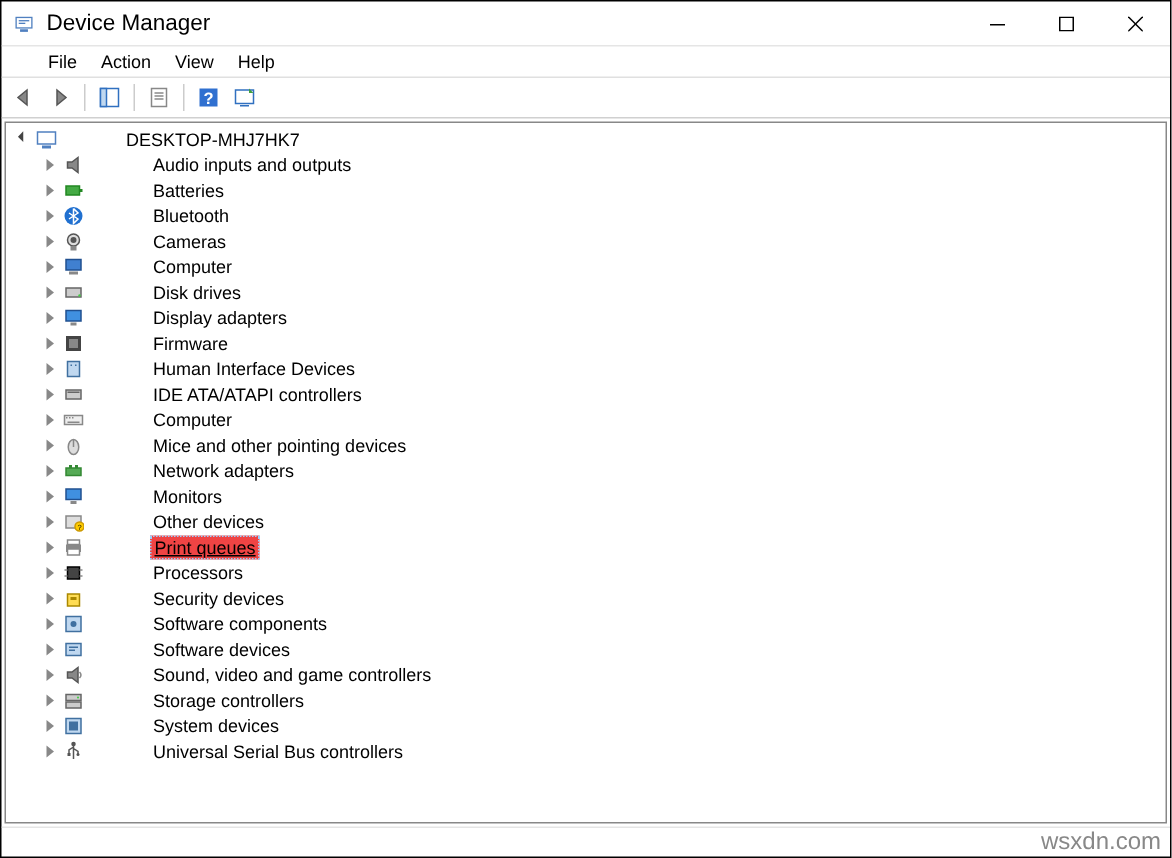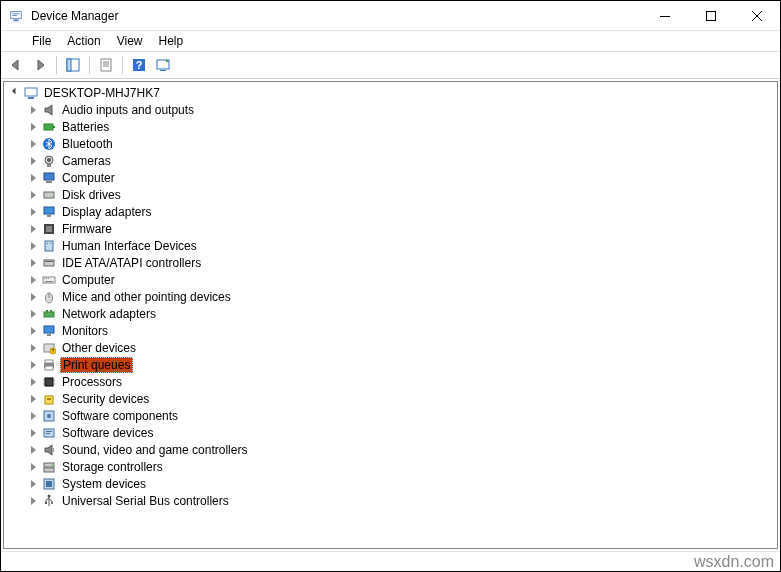--- a/index.html
+++ b/index.html
@@ -24,21 +24,21 @@
 }
 .titlebar-icon {
   width: 16px;
   height: 16px;
   margin-right: 6px;
   display: flex;
   align-items: center;
 }
 .titlebar-title {
   flex: 1;
-  font-size: 12px;
+  font-size: 15px;
 }
 .win-controls {
   display: flex;
 }
 .win-btn {
   width: 46px;
   height: 30px;
   display: flex;
   align-items: center;
   justify-content: center;
@@ -123,24 +123,26 @@
 .node-icon {
   width: 16px;
   height: 16px;
   display: flex;
   align-items: center;
   justify-content: center;
   margin: 0 3px 0 1px;
 }
 .node-label {
   padding: 0 2px;
+  margin-left: 40px;
 }
 .node-label.selected {
-  background: #c2410c;
+  background: #ef4444;
   border: 1px dotted #99d1ff;
+  text-decoration: underline;
 }
 .children {
   padding-left: 18px;
 }
 .statusbar {
   height: 20px;
   display: flex;
   justify-content: flex-end;
   align-items: center;
   padding: 0 6px;

